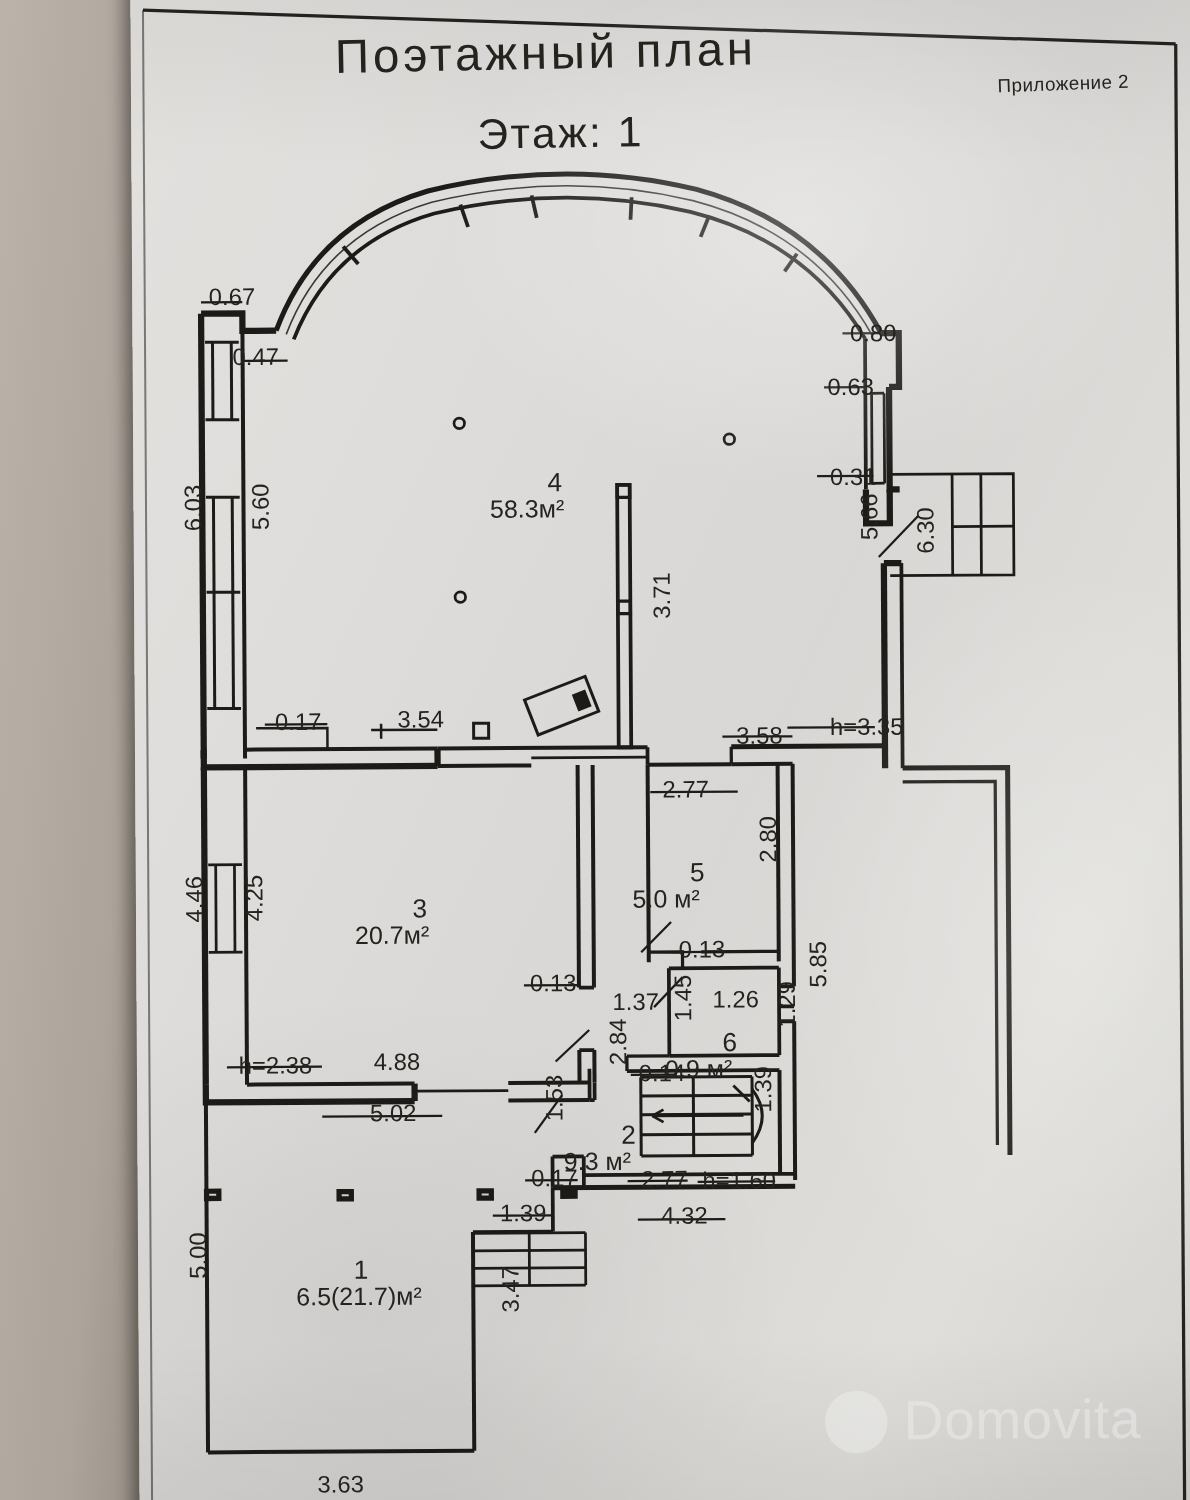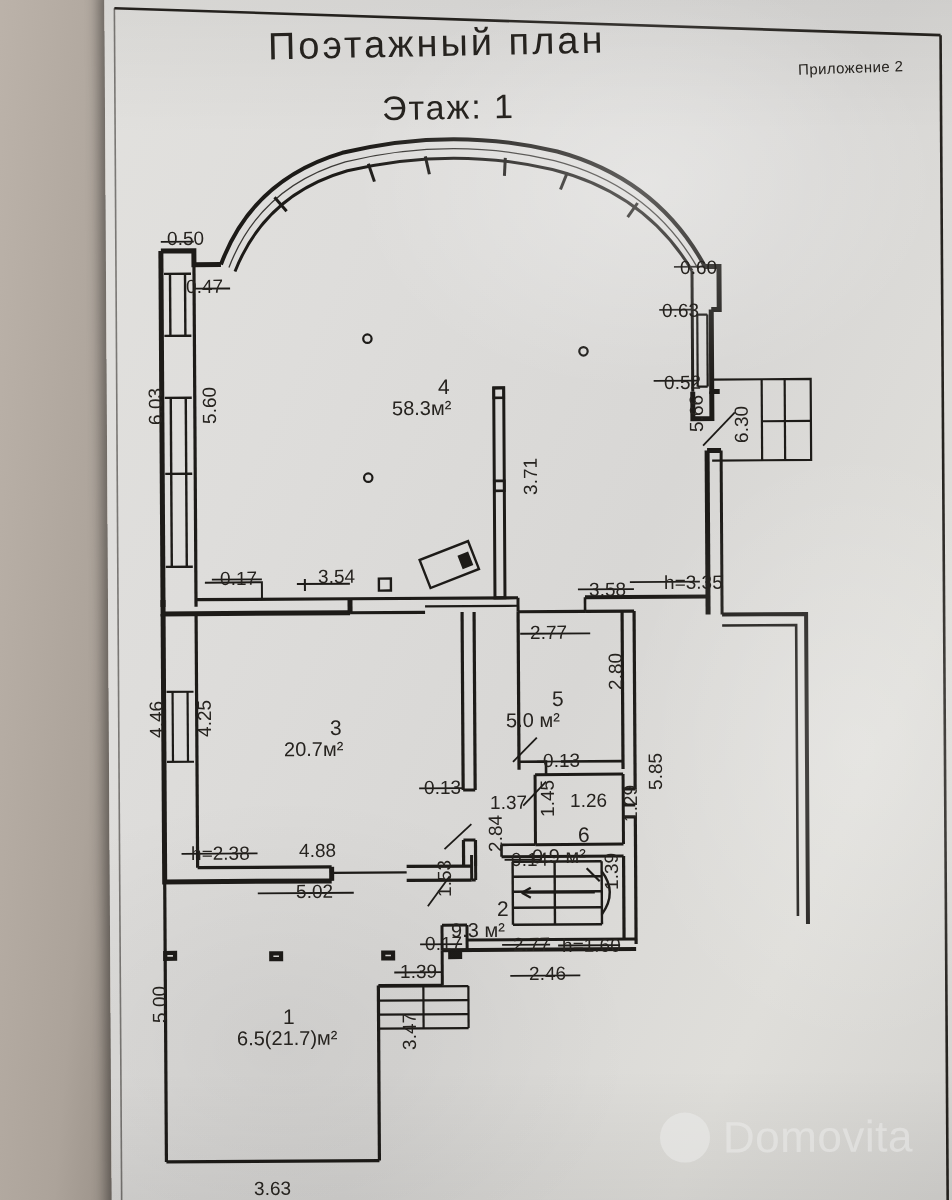--- a/index.html
+++ b/index.html
@@ -289,40 +289,40 @@
     </svg>
   </div>
 
   <div class="sheet-shade"></div>
 
   <div class="ttl" id="t-main">Поэтажный план</div>
   <div class="ttl" id="t-sub">Этаж: 1</div>
   <div class="ttl" id="t-app">Приложение 2</div>
 
   <div id="labels">
-      <div style="position: absolute; left: 167px; top: 228px; color: rgb(38, 35, 31); font-size: 19px; font-family: &quot;Liberation Sans&quot;, sans-serif; white-space: nowrap; transform: rotate(-0.35deg); transform-origin: left top;">0.50</div>
+      <div style="position: absolute; left: 167px; top: 228px; color: rgb(38, 35, 31); font-size: 19px; font-family: &quot;Liberation Sans&quot;, sans-serif; white-space: nowrap; transform: rotate(-0.35deg); transform-origin: left top;">0.67</div>
       <div style="position: absolute; left: 186px; top: 276px; color: rgb(38, 35, 31); font-size: 19px; font-family: &quot;Liberation Sans&quot;, sans-serif; white-space: nowrap; transform: rotate(-0.35deg); transform-origin: left top;">0.47</div>
-      <div style="position: absolute; left: 680px; top: 257px; color: rgb(38, 35, 31); font-size: 19px; font-family: &quot;Liberation Sans&quot;, sans-serif; white-space: nowrap; transform: rotate(-0.35deg); transform-origin: left top;">0.60</div>
+      <div style="position: absolute; left: 680px; top: 257px; color: rgb(38, 35, 31); font-size: 19px; font-family: &quot;Liberation Sans&quot;, sans-serif; white-space: nowrap; transform: rotate(-0.35deg); transform-origin: left top;">0.80</div>
       <div style="position: absolute; left: 662px; top: 300px; color: rgb(38, 35, 31); font-size: 19px; font-family: &quot;Liberation Sans&quot;, sans-serif; white-space: nowrap; transform: rotate(-0.35deg); transform-origin: left top;">0.63</div>
-      <div style="position: absolute; left: 664px; top: 372px; color: rgb(38, 35, 31); font-size: 19px; font-family: &quot;Liberation Sans&quot;, sans-serif; white-space: nowrap; transform: rotate(-0.35deg); transform-origin: left top;">0.52</div>
+      <div style="position: absolute; left: 664px; top: 372px; color: rgb(38, 35, 31); font-size: 19px; font-family: &quot;Liberation Sans&quot;, sans-serif; white-space: nowrap; transform: rotate(-0.35deg); transform-origin: left top;">0.31</div>
       <div style="position: absolute; left: 220px; top: 568px; color: rgb(38, 35, 31); font-size: 19px; font-family: &quot;Liberation Sans&quot;, sans-serif; white-space: nowrap; transform: rotate(-0.35deg); transform-origin: left top;">0.17</div>
       <div style="position: absolute; left: 318px; top: 566px; color: rgb(38, 35, 31); font-size: 19px; font-family: &quot;Liberation Sans&quot;, sans-serif; white-space: nowrap; transform: rotate(-0.35deg); transform-origin: left top;">3.54</div>
       <div style="position: absolute; left: 589px; top: 579px; color: rgb(38, 35, 31); font-size: 19px; font-family: &quot;Liberation Sans&quot;, sans-serif; white-space: nowrap; transform: rotate(-0.35deg); transform-origin: left top;">3.58</div>
       <div style="position: absolute; left: 530px; top: 622px; color: rgb(38, 35, 31); font-size: 19px; font-family: &quot;Liberation Sans&quot;, sans-serif; white-space: nowrap; transform: rotate(-0.35deg); transform-origin: left top;">2.77</div>
       <div style="position: absolute; left: 543px; top: 750px; color: rgb(38, 35, 31); font-size: 19px; font-family: &quot;Liberation Sans&quot;, sans-serif; white-space: nowrap; transform: rotate(-0.35deg); transform-origin: left top;">0.13</div>
       <div style="position: absolute; left: 424px; top: 777px; color: rgb(38, 35, 31); font-size: 19px; font-family: &quot;Liberation Sans&quot;, sans-serif; white-space: nowrap; transform: rotate(-0.35deg); transform-origin: left top;">0.13</div>
       <div style="position: absolute; left: 490px; top: 792px; color: rgb(38, 35, 31); font-size: 19px; font-family: &quot;Liberation Sans&quot;, sans-serif; white-space: nowrap; transform: rotate(-0.35deg); transform-origin: left top;">1.37</div>
       <div style="position: absolute; left: 570px; top: 790px; color: rgb(38, 35, 31); font-size: 19px; font-family: &quot;Liberation Sans&quot;, sans-serif; white-space: nowrap; transform: rotate(-0.35deg); transform-origin: left top;">1.26</div>
       <div style="position: absolute; left: 511px; top: 849px; color: rgb(38, 35, 31); font-size: 19px; font-family: &quot;Liberation Sans&quot;, sans-serif; white-space: nowrap; transform: rotate(-0.35deg); transform-origin: left top;">0.14</div>
       <div style="position: absolute; left: 299px; top: 840px; color: rgb(38, 35, 31); font-size: 19px; font-family: &quot;Liberation Sans&quot;, sans-serif; white-space: nowrap; transform: rotate(-0.35deg); transform-origin: left top;">4.88</div>
       <div style="position: absolute; left: 296px; top: 881px; color: rgb(38, 35, 31); font-size: 19px; font-family: &quot;Liberation Sans&quot;, sans-serif; white-space: nowrap; transform: rotate(-0.35deg); transform-origin: left top;">5.02</div>
       <div style="position: absolute; left: 513px; top: 934px; color: rgb(38, 35, 31); font-size: 19px; font-family: &quot;Liberation Sans&quot;, sans-serif; white-space: nowrap; transform: rotate(-0.35deg); transform-origin: left top;">2.77</div>
       <div style="position: absolute; left: 425px; top: 933px; color: rgb(38, 35, 31); font-size: 19px; font-family: &quot;Liberation Sans&quot;, sans-serif; white-space: nowrap; transform: rotate(-0.35deg); transform-origin: left top;">0.17</div>
       <div style="position: absolute; left: 400px; top: 961px; color: rgb(38, 35, 31); font-size: 19px; font-family: &quot;Liberation Sans&quot;, sans-serif; white-space: nowrap; transform: rotate(-0.35deg); transform-origin: left top;">1.39</div>
-      <div style="position: absolute; left: 529px; top: 963px; color: rgb(38, 35, 31); font-size: 19px; font-family: &quot;Liberation Sans&quot;, sans-serif; white-space: nowrap; transform: rotate(-0.35deg); transform-origin: left top;">2.46</div>
+      <div style="position: absolute; left: 529px; top: 963px; color: rgb(38, 35, 31); font-size: 19px; font-family: &quot;Liberation Sans&quot;, sans-serif; white-space: nowrap; transform: rotate(-0.35deg); transform-origin: left top;">4.32</div>
       <div style="position: absolute; left: 254px; top: 1178px; color: rgb(38, 35, 31); font-size: 19px; font-family: &quot;Liberation Sans&quot;, sans-serif; white-space: nowrap; transform: rotate(-0.35deg); transform-origin: left top;">3.63</div>
       <div style="position: absolute; left: 145px; top: 425px; color: rgb(38, 35, 31); font-size: 19px; font-family: &quot;Liberation Sans&quot;, sans-serif; white-space: nowrap; transform: rotate(-90.35deg); transform-origin: left top;">6.03</div>
       <div style="position: absolute; left: 199px; top: 424px; color: rgb(38, 35, 31); font-size: 19px; font-family: &quot;Liberation Sans&quot;, sans-serif; white-space: nowrap; transform: rotate(-90.35deg); transform-origin: left top;">5.60</div>
       <div style="position: absolute; left: 520px; top: 495px; color: rgb(38, 35, 31); font-size: 19px; font-family: &quot;Liberation Sans&quot;, sans-serif; white-space: nowrap; transform: rotate(-90.35deg); transform-origin: left top;">3.71</div>
       <div style="position: absolute; left: 686px; top: 432px; color: rgb(38, 35, 31); font-size: 19px; font-family: &quot;Liberation Sans&quot;, sans-serif; white-space: nowrap; transform: rotate(-90.35deg); transform-origin: left top;">5.66</div>
       <div style="position: absolute; left: 731px; top: 443px; color: rgb(38, 35, 31); font-size: 19px; font-family: &quot;Liberation Sans&quot;, sans-serif; white-space: nowrap; transform: rotate(-90.35deg); transform-origin: left top;">6.30</div>
       <div style="position: absolute; left: 605px; top: 690px; color: rgb(38, 35, 31); font-size: 19px; font-family: &quot;Liberation Sans&quot;, sans-serif; white-space: nowrap; transform: rotate(-90.35deg); transform-origin: left top;">2.80</div>
       <div style="position: absolute; left: 146px; top: 738px; color: rgb(38, 35, 31); font-size: 19px; font-family: &quot;Liberation Sans&quot;, sans-serif; white-space: nowrap; transform: rotate(-90.35deg); transform-origin: left top;">4.46</div>
       <div style="position: absolute; left: 194px; top: 737px; color: rgb(38, 35, 31); font-size: 19px; font-family: &quot;Liberation Sans&quot;, sans-serif; white-space: nowrap; transform: rotate(-90.35deg); transform-origin: left top;">4.25</div>
       <div style="position: absolute; left: 645px; top: 790px; color: rgb(38, 35, 31); font-size: 19px; font-family: &quot;Liberation Sans&quot;, sans-serif; white-space: nowrap; transform: rotate(-90.35deg); transform-origin: left top;">5.85</div>

